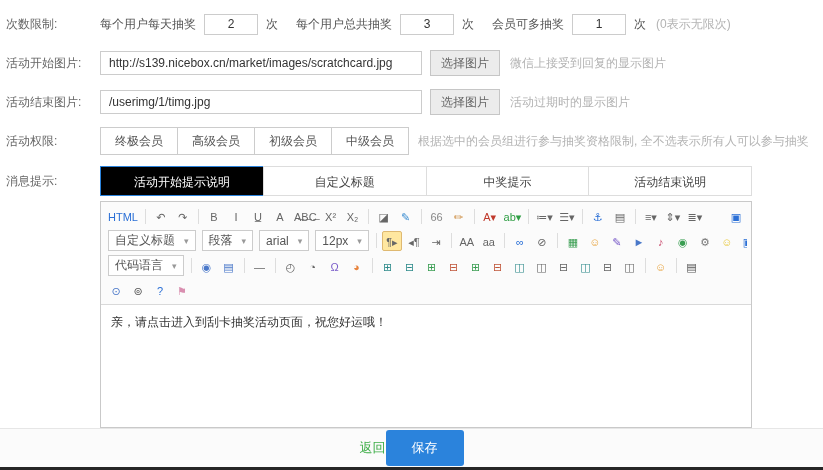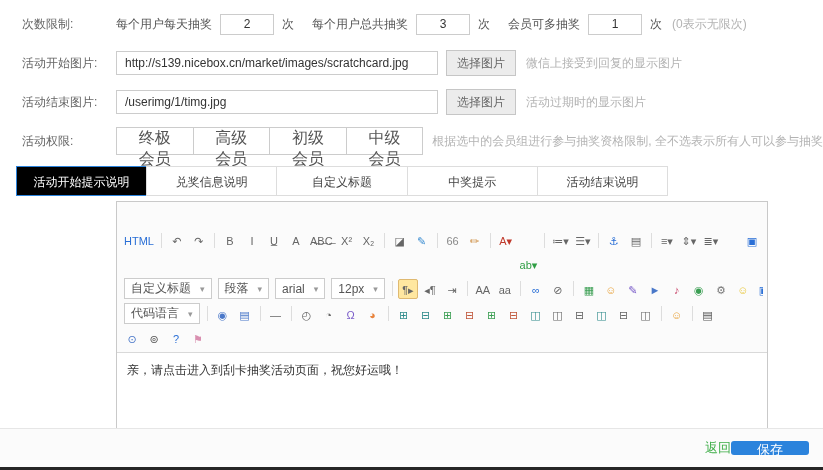--- a/index.html
+++ b/index.html
@@ -1,44 +1,44 @@
 <!DOCTYPE html>
 <html><head>
 <meta charset="utf-8">
 <style>
   * { box-sizing: border-box; margin: 0; padding: 0; }
   body { background: #fff; font-family: "Liberation Sans", "DejaVu Sans", sans-serif; }
   .page { position: relative; width: 823px; height: 470px; background: #fff; overflow: hidden; font-size: 12px; color: #555; }
   .form { padding-top: 10px; }
-  .row { display: flex; align-items: center; margin-bottom: 11px; padding-left: 16px; }
+  .row { display: flex; align-items: center; margin-bottom: 11px; }
   .row.top { align-items: center; }
   .label { width: 100px; padding-left: 6px; line-height: 28px; color: #666; flex: none; }
   .controls { display: flex; align-items: center; flex-wrap: nowrap; }
   .num { width: 54px; height: 21px; border: 1px solid #ccc; text-align: center; margin: 0 8px; color: #333; font-size: 12px; outline: none; }
   .url { width: 322px; height: 24px; border: 1px solid #ccc; padding: 0 8px; color: #333; font-size: 12px; outline: none; }
   .pick-btn { height: 26px; padding: 0 10px; margin-left: 8px; background: #ececec; border: 1px solid #c6c6c6; color: #666; font-size: 12px; cursor: pointer; }
   .hint { color: #b3b3b3; margin-left: 10px; white-space: nowrap; }
-  .member-btn { height: 28px; padding: 0 14px; background: #fff; border: 1px solid #ccc; color: #555; font-size: 16px; margin-right: -1px; cursor: pointer; }
+  .member-btn { height: 28px; padding: 0 14px; background: #fff; border: 1px solid #ccc; color: #555; font-size: 12px; margin-right: -1px; cursor: pointer; }
   .tabs { display: flex; width: 652px; }
   .tab { flex: 1; height: 30px; line-height: 30px; text-align: center; border: 1px solid #ddd; margin-left: -1px; background: #fff; color: #444; cursor: pointer; white-space: nowrap; }
   .tab:first-child { margin-left: 0; }
   .tab.active { background: #000000; border-color: #2b83dc; color: #fff; }
   .editor-row { align-items: flex-start; margin-bottom: 0; }
   .editor { width: 652px; border: 1px solid #c9c9c9; margin-top: 5px; }
   .toolbar { background: #fbfbfb; border-bottom: 1px solid #d9d9d9; padding: 2px 4px; overflow: hidden; }
   .tb-row { display: flex; align-items: center; padding: 2px 0; flex-wrap: nowrap; overflow: hidden; }
   .tb-btn { min-width: 20px; height: 20px; line-height: 20px; text-align: center; color: #666; margin: 0 1px; border: 1px solid transparent; border-radius: 2px; font-size: 11px; cursor: pointer; white-space: nowrap; padding: 0 1px; }
   .tb-btn.active { background: #ffe7a0; border-color: #dfb971; }
   .tb-sep { width: 1px; height: 15px; background: #ddd; margin: 0 4px; flex: none; }
   .tb-select { display: inline-flex; align-items: center; border: 1px solid #ccc; background: #fff; height: 21px; padding: 0 6px; margin: 0 3px; color: #555; font-size: 12px; cursor: pointer; gap: 9px; white-space: nowrap; }
   .tb-caret { color: #999; font-size: 9px; }
   .content { min-height: 122px; padding: 9px 10px; color: #333; font-size: 12px; background: #fff; cursor: text; }
-  .footer { position: absolute; left: 0; right: 0; bottom: 3px; height: 39px; background: #fbfbfb; border-top: 1px solid #e6e6e6; display: flex; align-items: center; justify-content: flex-end; padding: 0 14px; }
+  .footer { position: absolute; left: 0; right: 0; bottom: 3px; height: 39px; background: #fbfbfb; border-top: 1px solid #e6e6e6; display: flex; align-items: center; justify-content: center; padding: 0 14px; }
   .back { color: #3fae49; text-decoration: none; cursor: pointer; font-size: 13px; }
-  .save { width: 78px; height: 14px; background: #2b83dc; color: #fff; border: none; border-radius: 3px; font-size: 13px; cursor: pointer; }
+  .save { width: 78px; height: 36px; background: #2b83dc; color: #fff; border: none; border-radius: 3px; font-size: 13px; cursor: pointer; }
   .bottom-edge { position: absolute; left: 0; right: 0; bottom: 0; height: 3px; background: #262626; }
 </style>
 </head>
 <body>
 
 <div class="page">
   <div class="form">
 
     <div class="row top">
       <div class="label">次数限制:</div>
@@ -81,23 +81,23 @@
       <div class="controls">
         <button class="member-btn">终极会员</button>
         <button class="member-btn">高级会员</button>
         <button class="member-btn">初级会员</button>
         <button class="member-btn">中级会员</button>
         <span class="hint">根据选中的会员组进行参与抽奖资格限制, 全不选表示所有人可以参与抽奖</span>
       </div>
     </div>
 
     <div class="row" style="margin-bottom:0;">
+      <div class="label">消息提示:</div>
       <div class="tabs">
         <div class="tab active">活动开始提示说明</div>
-        <div class="tab">兑奖信息说明</div>
         <div class="tab">自定义标题</div>
         <div class="tab">中奖提示</div>
         <div class="tab">活动结束说明</div>
       </div>
     </div>
 
     <div class="row editor-row">
       <div class="label"></div>
       <div class="editor">
         <div class="toolbar">
@@ -115,21 +115,21 @@
               <span class="tb-btn">X²</span>
               <span class="tb-btn">X₂</span>
               <span class="tb-sep"></span>
               <span class="tb-btn">◪</span>
               <span class="tb-btn" style="color: rgb(63, 143, 210);">✎</span>
               <span class="tb-sep"></span>
               <span class="tb-btn" style="color: rgb(136, 136, 136);">66</span>
               <span class="tb-btn" style="color: rgb(201, 130, 47);">✏</span>
               <span class="tb-sep"></span>
               <span class="tb-btn" style="color: rgb(192, 57, 43);">A▾</span>
-              <span class="tb-btn" style="color: rgb(47, 158, 68); margin-top: 48px;">ab▾</span>
+              <span class="tb-btn" style="color: rgb(47, 158, 68);">ab▾</span>
               <span class="tb-sep"></span>
               <span class="tb-btn">≔▾</span>
               <span class="tb-btn">☰▾</span>
               <span class="tb-sep"></span>
               <span class="tb-btn" style="color: rgb(42, 111, 214);">⚓</span>
               <span class="tb-btn">▤</span>
               <span class="tb-sep"></span>
               <span class="tb-btn">≡▾</span>
               <span class="tb-btn">⇕▾</span>
               <span class="tb-btn">≣▾</span>

